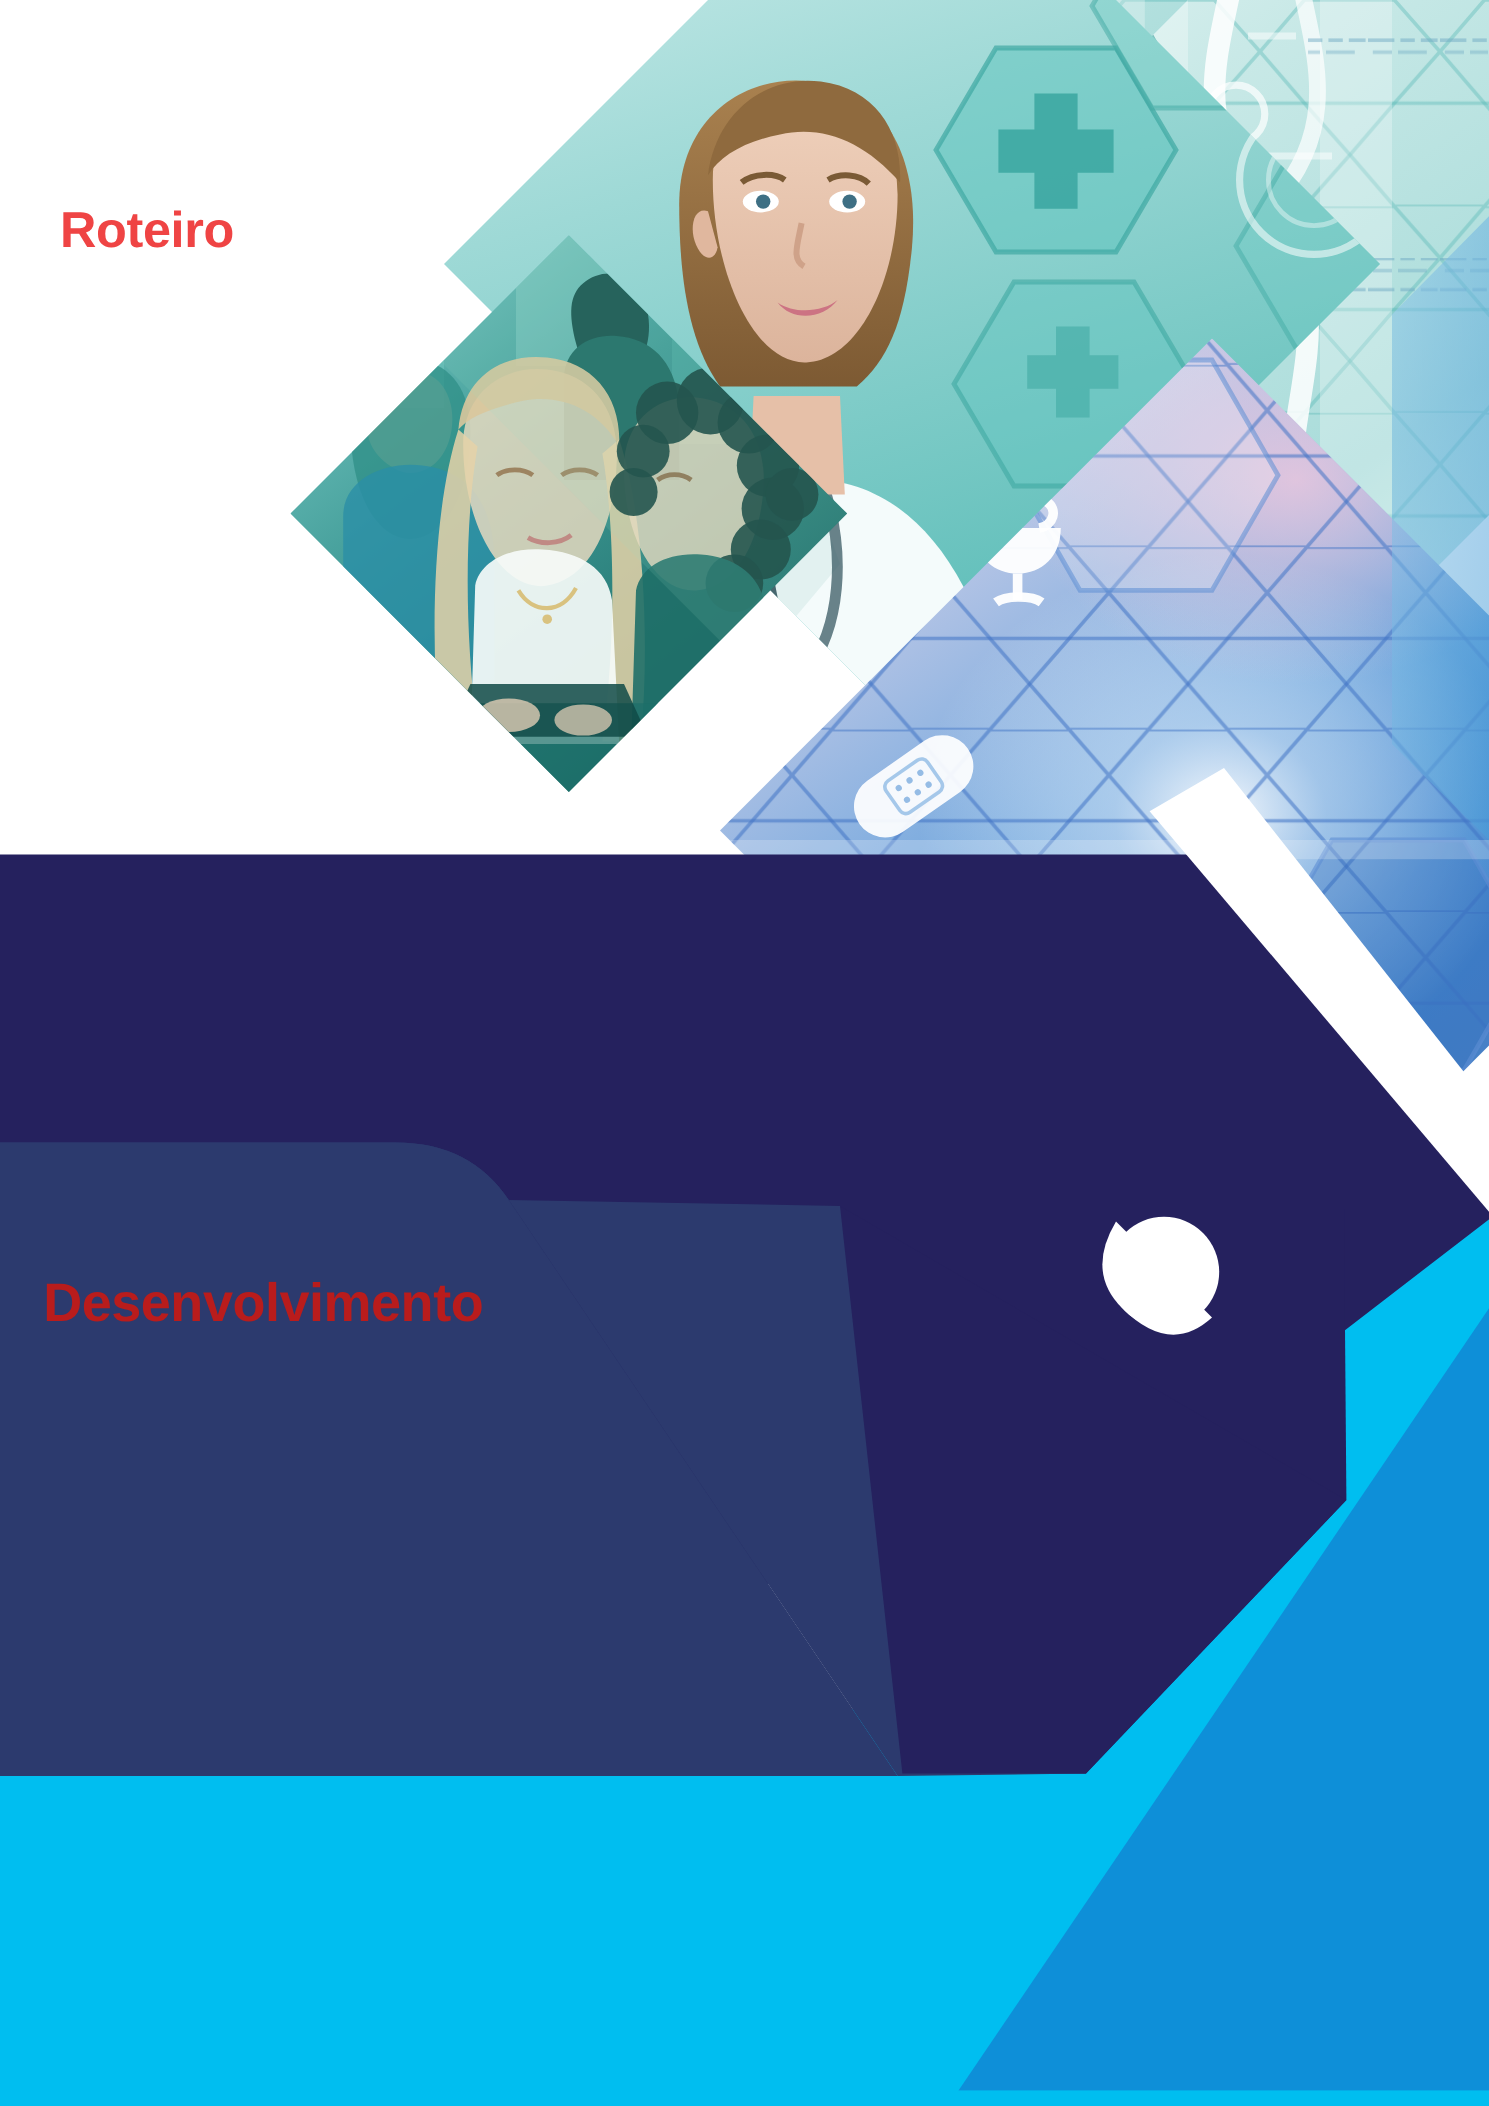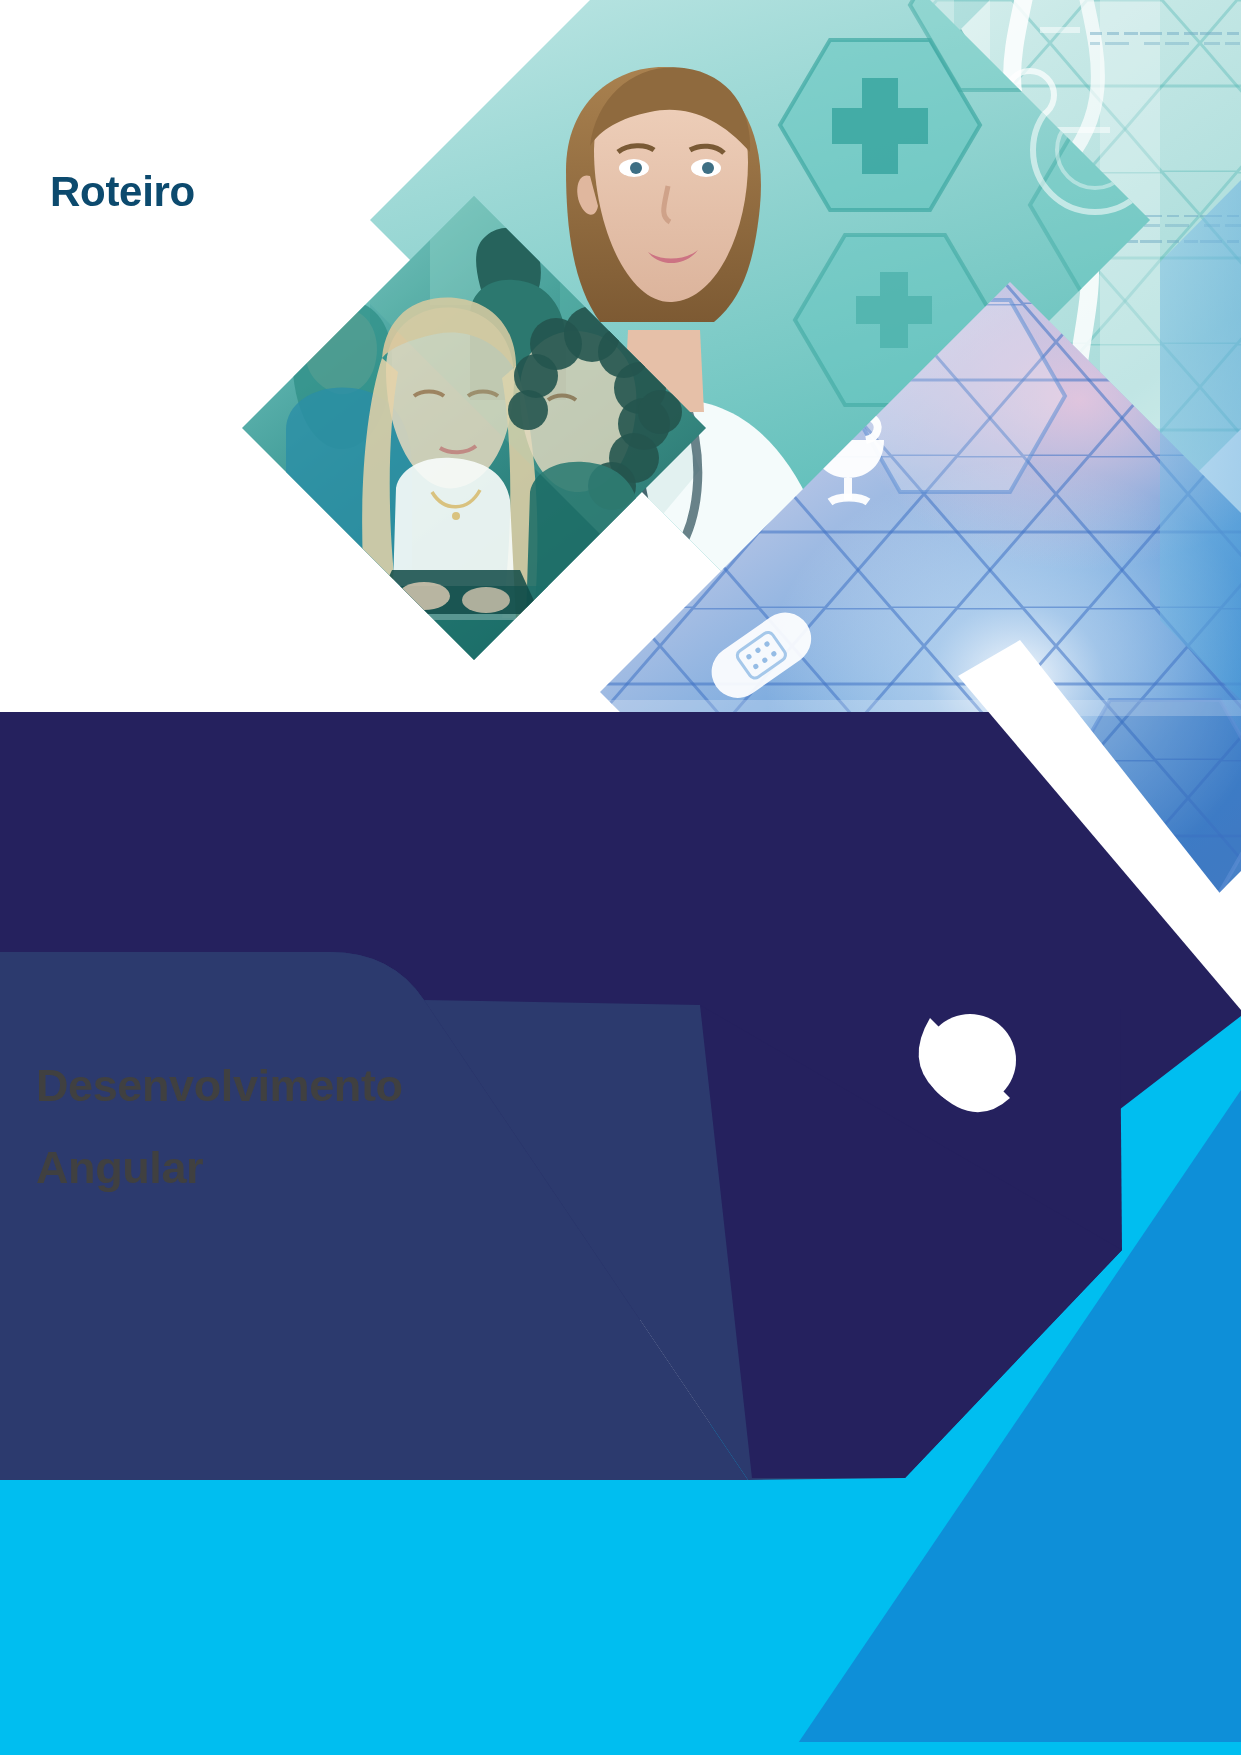--- a/index.html
+++ b/index.html
@@ -27,37 +27,37 @@
     left:50px; top:158px;
     width:430px;
     z-index:40;
   }
   .eyebrow .line {
     display:block;
     font-size:42px;
     font-weight:bold;
     line-height:68px;
     letter-spacing:-0.3px;
-    color:#0c4a6e;
+    color:#ef4444;
     white-space:nowrap;
   }
 
   .maintitle {
     position:absolute;
     left:36px; top:1045px;
     width:560px;
     z-index:40;
   }
   .maintitle .line {
     display:block;
     font-size:45px;
     font-weight:bold;
     line-height:82px;
     letter-spacing:-0.4px;
-    color:#404040;
+    color:#b91c1c;
     white-space:nowrap;
   }
 </style>
 </head>
 <body>
 
 <div id="cover">
 
   <div class="art">
   <svg viewBox="0 0 1241 1755" xmlns="http://www.w3.org/2000/svg">
@@ -409,16 +409,15 @@
     <circle cx="970" cy="1060" r="46" fill="#ffffff"></circle>
   </svg>
   </div>
 
   <div class="eyebrow">
     <span class="line">Roteiro</span>
   </div>
 
   <div class="maintitle">
     <span class="line">Desenvolvimento</span>
-    <span class="line">Angular</span>
   </div>
 
 </div>
 
 </body></html>

